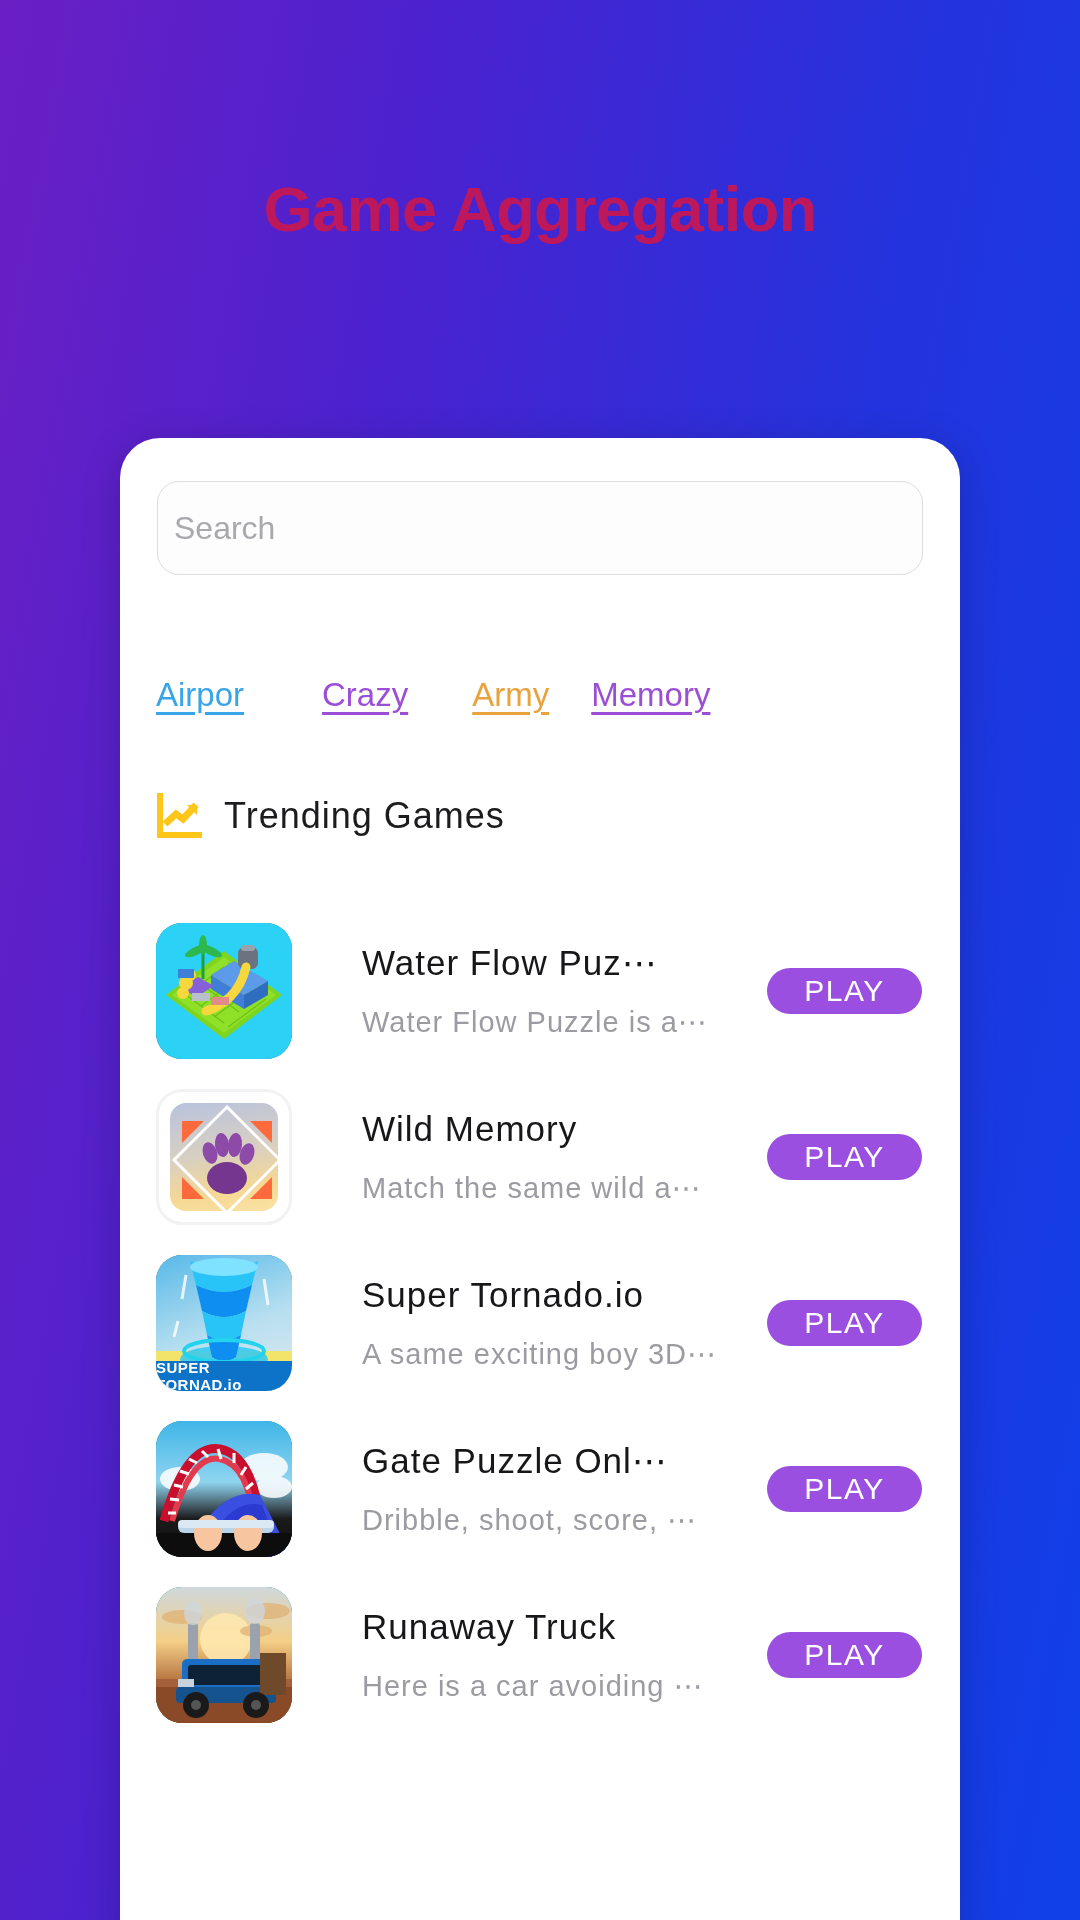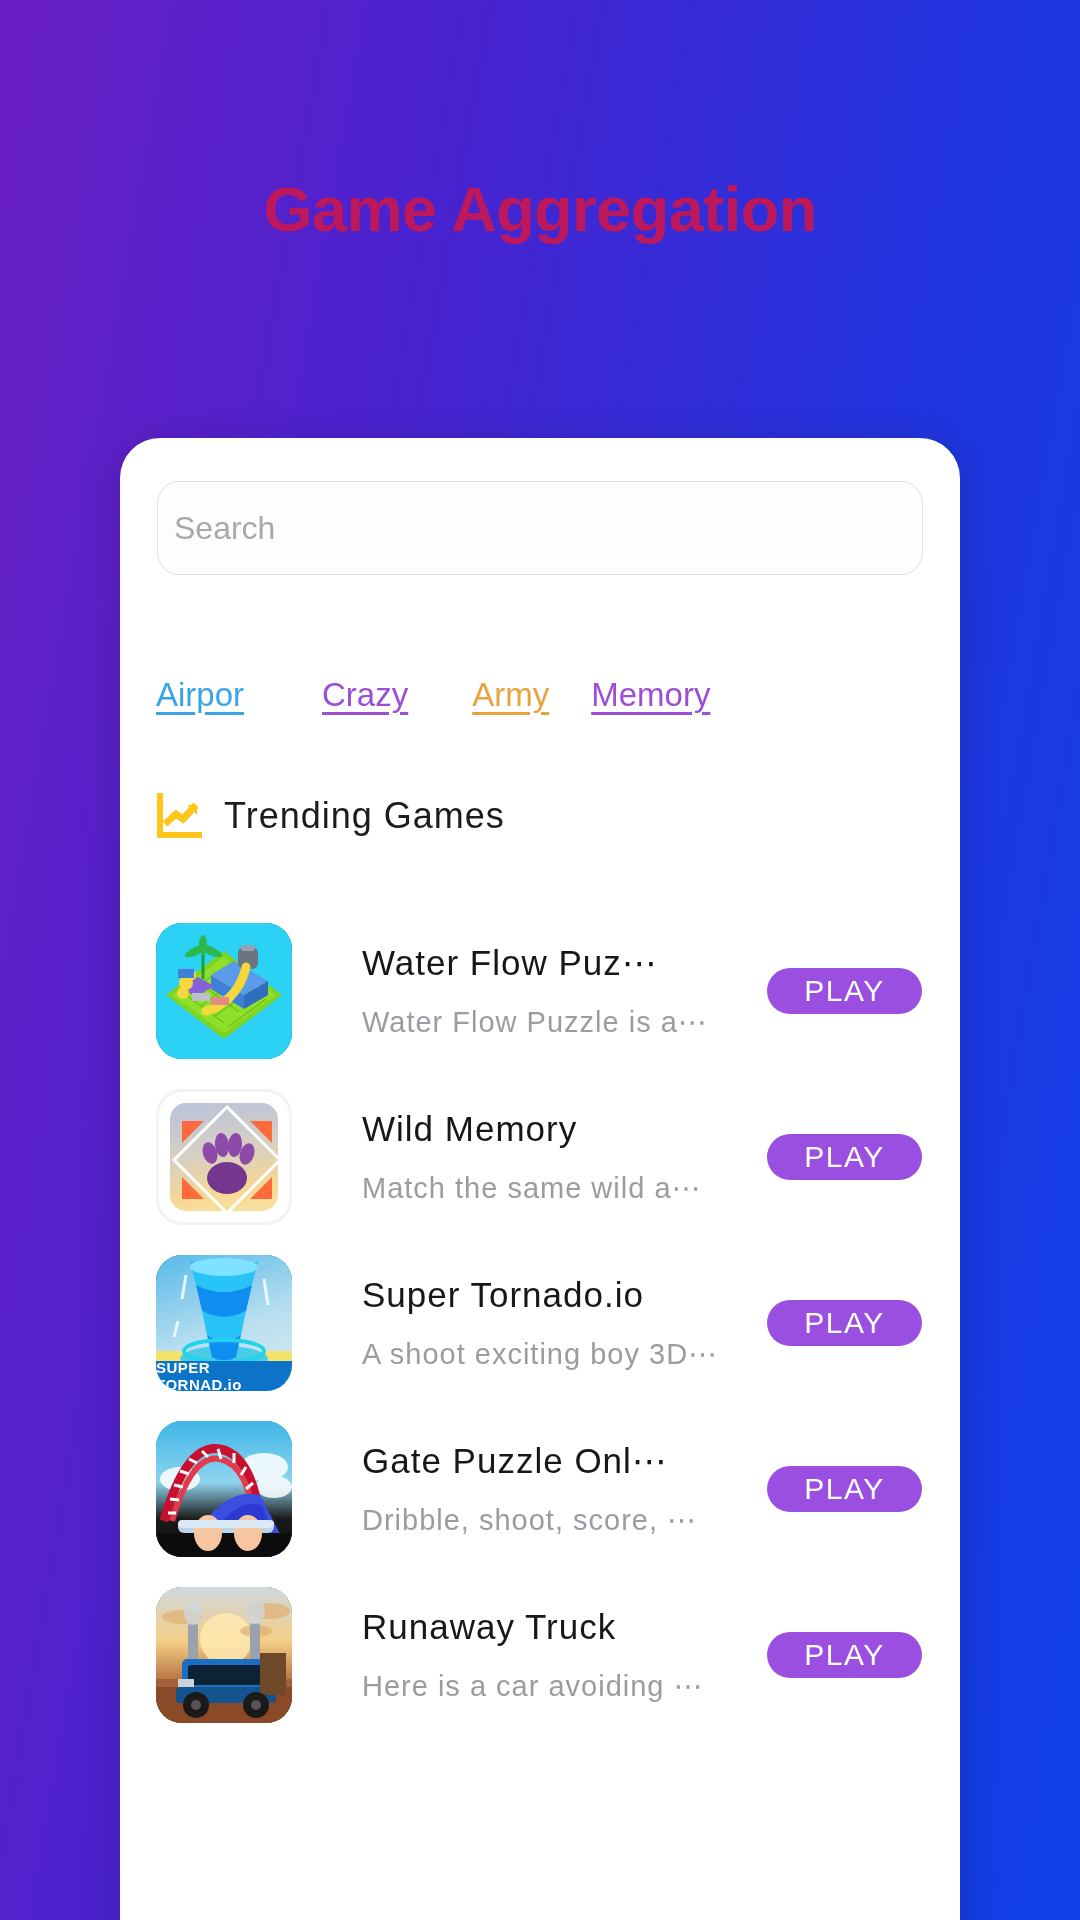--- a/index.html
+++ b/index.html
@@ -264,21 +264,21 @@
             <path d="M30 20 L26 44"></path>
               <path d="M108 24 L112 50"></path>
               <path d="M22 66 L18 82"></path>
           </g>
           <ellipse cx="68" cy="96" rx="40" ry="11" fill="none" stroke="#22d3ee" stroke-width="4"></ellipse>
         </svg>
         <div class="tn-banner">SUPER TORNAD.io</div>
       </div>
       <div class="game-text">
         <div class="game-title">Super Tornado.io</div>
-        <div class="game-desc">A shoot exciting boy 3D⋯</div>
+        <div class="game-desc">A same exciting boy 3D⋯</div>
       </div>
       <button class="play-btn">PLAY</button>
     </div>
 
     <div class="game-row">
       <div class="game-thumb">
         <div class="art gr-bg"></div>
         <svg class="art" viewBox="0 0 136 136">
           <g fill="#ffffff" opacity=".85">
             <ellipse cx="24" cy="58" rx="20" ry="12"></ellipse>

